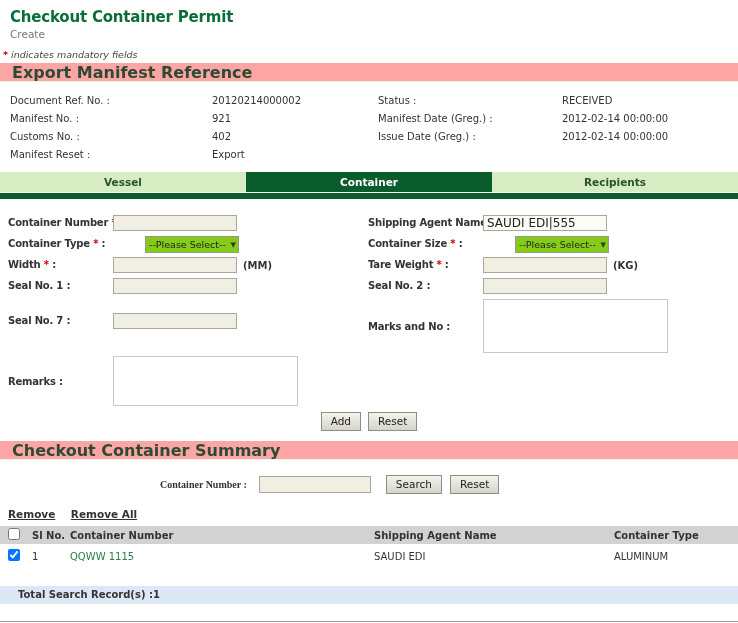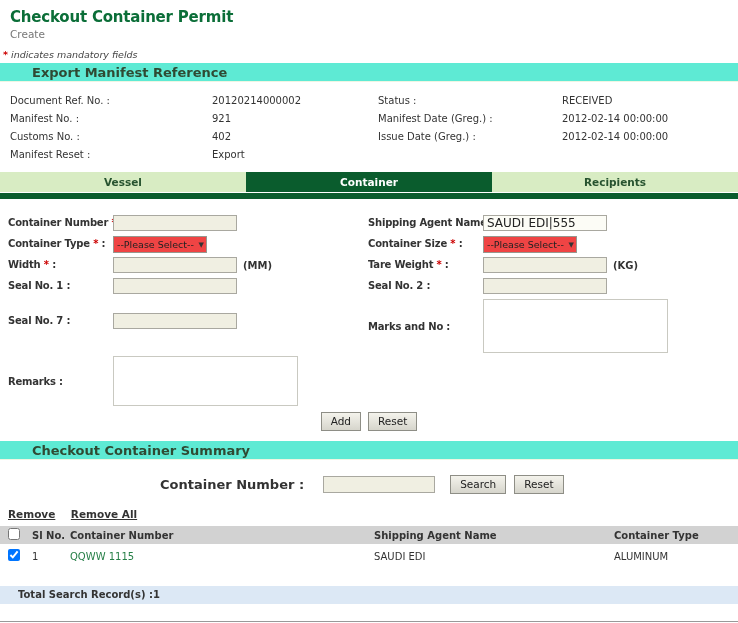--- a/index.html
+++ b/index.html
@@ -7,22 +7,22 @@
   body { font-family:"DejaVu Sans","Liberation Sans",sans-serif; font-size:11px; color:#333; }
   .page { width:738px; height:623px; position:relative; overflow:hidden; background:#fff; }
 
   
   .title { color:#0b6e38; font-size:15px; font-weight:bold; padding:8px 0 0 10px; letter-spacing:-0.2px; }
   .subtitle { color:#777; font-size:10.5px; padding:2px 0 0 10px; }
   .mandatory { font-style:italic; font-size:9.5px; color:#444; padding:9px 0 3px 3px; }
   .mandatory .star { color:#cc0000; font-weight:bold; }
 
   
-  .section-bar { background:#5eead4; height:19px; line-height:19px; font-weight:bold; font-size:13px;
-                 color:#2f4a33; padding-left:32px; border-bottom:1px solid #eef6e3; }
+  .section-bar { background:#fca5a5; height:19px; line-height:19px; font-weight:bold; font-size:16px;
+                 color:#2f4a33; padding-left:12px; border-bottom:1px solid #eef6e3; }
 
   
   .info-grid { display:flex; padding:9px 0 2px 10px; }
   .info-col-left  { width:368px; }
   .info-col-right { width:360px; }
   .info-row { display:flex; height:18px; align-items:center; }
   .info-label { font-weight:normal; font-size:10px; }
   .info-col-left  .info-label { width:202px; }
   .info-col-right .info-label { width:184px; }
   .info-value { font-size:10px; }
@@ -40,38 +40,38 @@
   .form-col-right { width:362px; }
   .f-row { display:flex; align-items:flex-start; margin-bottom:4px; min-height:17px; }
   .f-label { font-weight:bold; font-size:10px; padding-top:2px; white-space:nowrap; letter-spacing:-0.2px; }
   .form-col-left  .f-label { width:105px; }
   .form-col-right .f-label { width:115px; }
   .req { color:#cc0000; font-weight:bold; }
   .text-input { width:124px; height:16px; background:#f0efe2; border:1px solid #a9a8a0; font-size:12px;
                 padding:1px 3px; font-family:"DejaVu Sans","Liberation Sans",sans-serif; color:#222; }
   .text-input.white { background:#fcfcf6; }
   .unit { font-weight:bold; font-size:10px; padding:3px 0 0 6px; }
-  .select-box { width:94px; height:17px; background:#ef4444; border:1px solid #97978f; font-size:9.5px;
+  .select-box { width:94px; height:17px; background:#84cc16; border:1px solid #97978f; font-size:9.5px;
                 display:flex; align-items:center; justify-content:space-between; padding:0 2px 0 3px;
-                color:#222; cursor:pointer; }
+                color:#222; cursor:pointer;margin-left:32px; }
   .select-arrow { font-size:7px; color:#333; padding-left:3px; }
   .t-area { background:#fff; border:1px solid #c9c9c1; width:185px; height:50px; resize:none;
             font-family:"DejaVu Sans","Liberation Sans",sans-serif; font-size:10px; }
   .spacer-14 { height:14px; }
   .spacer-22 { height:22px; }
 
   
   .btn { font-size:10.5px; font-family:"DejaVu Sans","Liberation Sans",sans-serif; color:#222;
          padding:2px 9px 3px 9px; background:linear-gradient(#f4f3ec,#d6d5cc); border:1px solid #8e8e86;
          cursor:pointer; }
   .btn-row-center { display:flex; justify-content:center; gap:7px; margin:2px 0 10px 0; }
 
   
   .search-row { display:flex; align-items:center; padding:15px 0 12px 160px; }
-  .search-label { font-weight:bold; font-size:13px; margin-right:19px; }
+  .search-label { font-weight:bold; font-size:10px; margin-right:12px;font-family:Liberation Serif, serif; }
   .search-input { width:112px; height:17px; background:#f0efe2; border:1px solid #a9a8a0; font-size:10px; padding:1px 3px; }
   .search-row .btn { margin-left:8px; }
   .search-row .btn:first-of-type { margin-left:15px; }
 
   
   .remove-row { padding:2px 0 5px 8px; }
   .remove-link { color:#333; font-weight:bold; font-size:10.5px; text-decoration:underline; margin-right:12px; cursor:pointer; }
   table.results { width:738px; border-collapse:collapse; table-layout:fixed; }
   table.results th { background:#d2d2d2; height:18px; font-size:10px; font-weight:bold; text-align:left; padding:0 0 0 4px; }
   table.results td { height:24px; font-size:10px; padding:0 0 0 4px; vertical-align:middle; }

